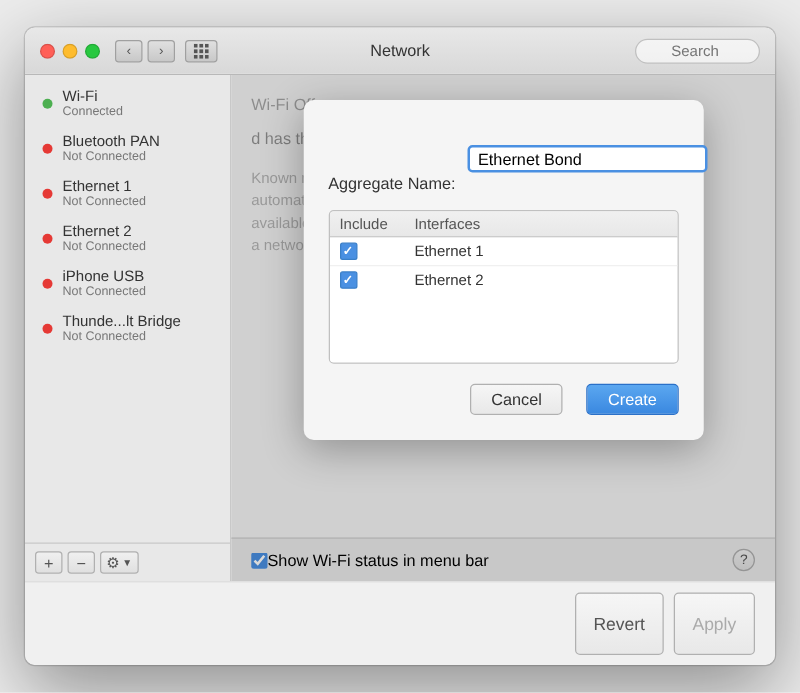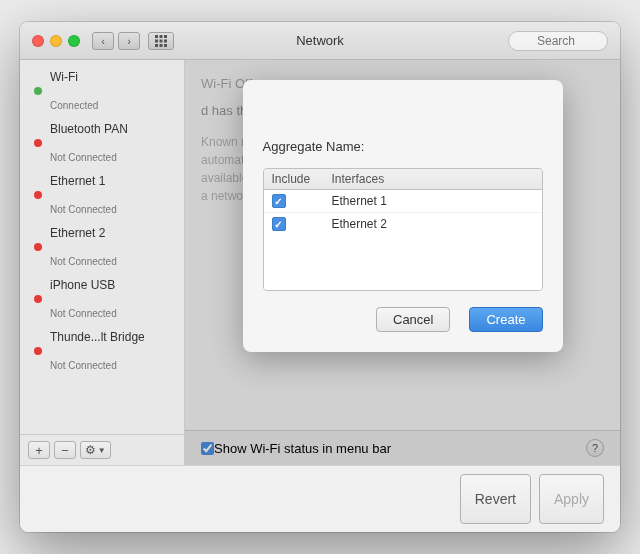--- a/index.html
+++ b/index.html
@@ -141,21 +141,21 @@
       margin: 1px 4px;
     }
     .status-dot {
       width: 8px;
       height: 8px;
       border-radius: 50%;
       flex-shrink: 0;
     }
     .dot-green { background: #4caf50; }
     .dot-red { background: #e53935; }
-    .sidebar-item-text { display: flex; flex-direction: column; gap: 16px; }
+    .sidebar-item-text { display: flex; flex-direction: column; }
     .sidebar-item-name { font-size: 12px; font-weight: 500; color: #333; }
     .sidebar-item-status { font-size: 10px; color: #777; }
     .sidebar-footer {
       border-top: 1px solid #c8c8c8;
       padding: 6px 8px;
       display: flex;
       gap: 4px;
       align-items: center;
     }
     .footer-btn {
@@ -543,20 +543,21 @@
           <span>d has the IP</span>
           <div class="dropdown-select" style="height:22px;border:1px solid #c0c0c0;border-radius:4px;background:white;width:22px;display:flex;align-items:center;justify-content:center;font-size:10px;">⇕</div>
         </div>
         <div class="network-text-block">Known networks will be joined automatically. If no known networks are available, you will have to manually select a network.</div>
       </div>
 
       <div class="modal-overlay">
         <div class="modal">
           <div class="modal-field-row">
             <span class="modal-label">Aggregate Name:</span>
+            <input class="modal-input" type="text" value="Ethernet Bond" style="">
           </div>
           <div class="modal-table">
             <div class="modal-table-header">
               <div class="modal-table-col-include">Include</div>
               <div class="modal-table-col-interfaces">Interfaces</div>
             </div>
             <div class="modal-table-body">
               <div class="modal-table-row">
                 <div class="modal-checkbox-cell">
                   <div class="modal-checkbox">

